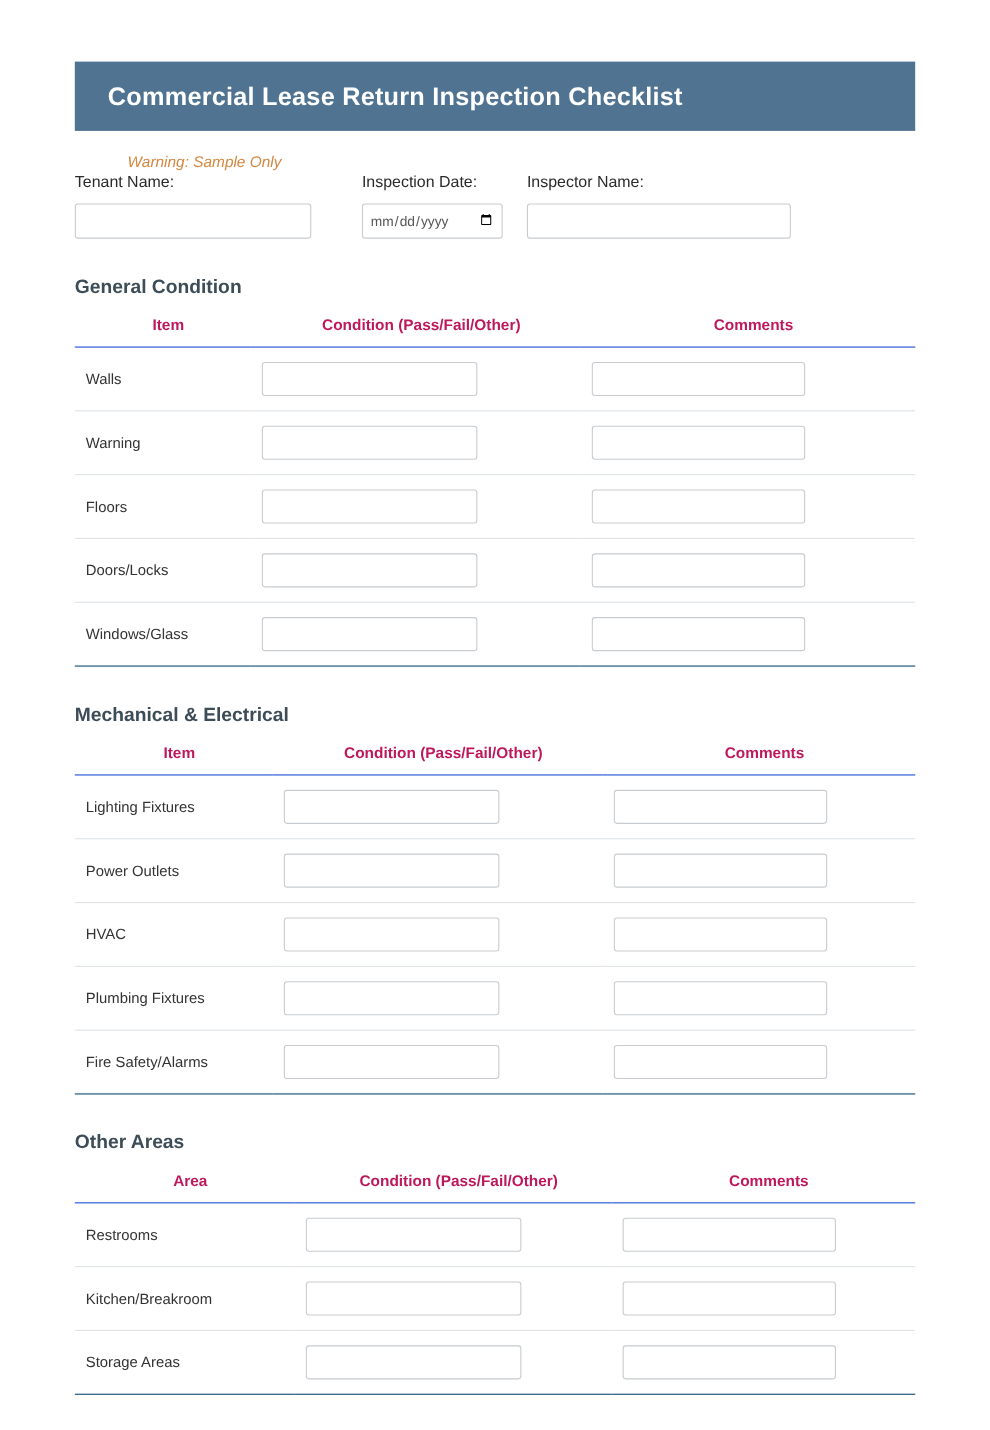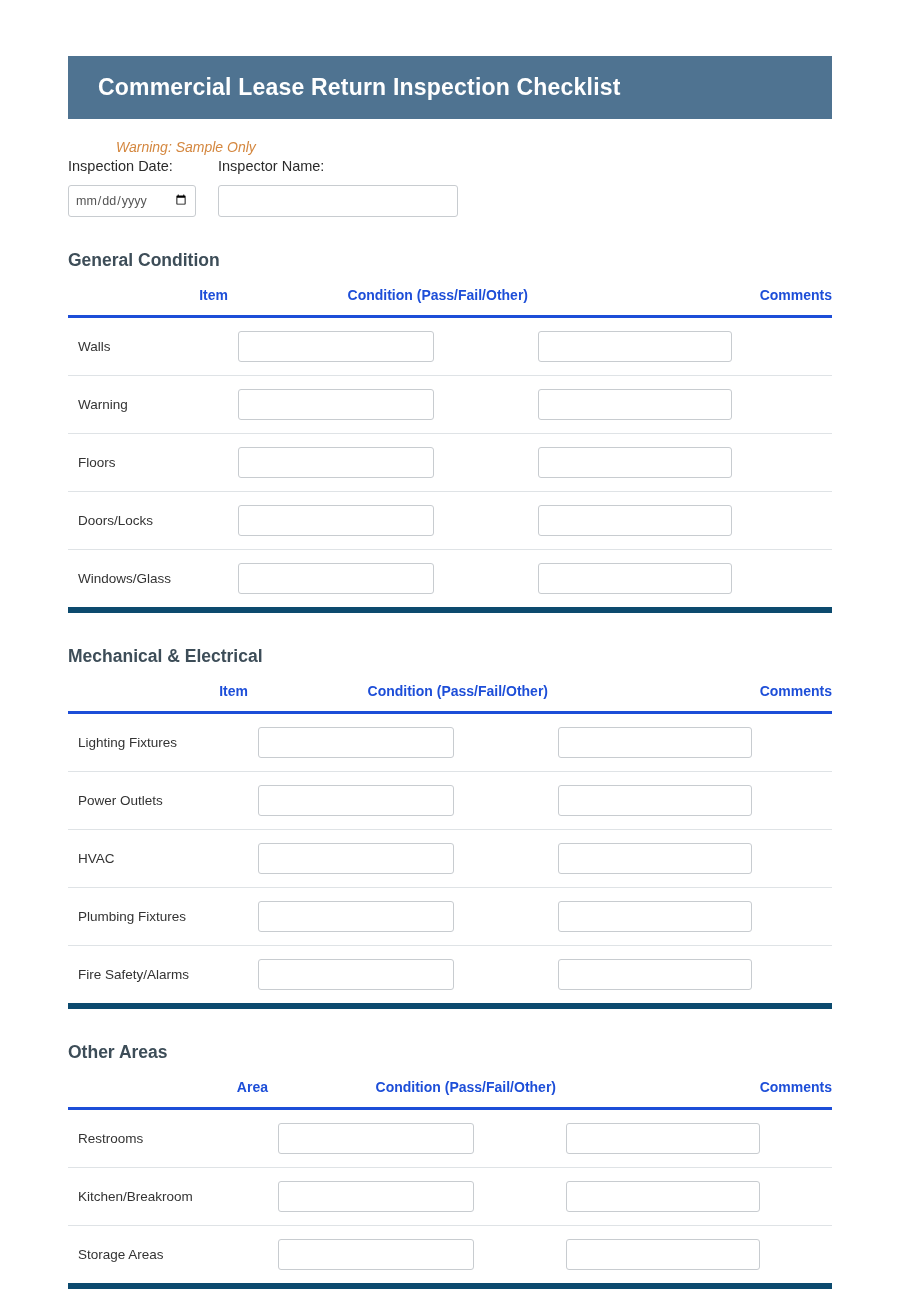--- a/index.html
+++ b/index.html
@@ -80,35 +80,35 @@
     margin: 33px 0 10px 0;
     font-weight: bold;
   }
 
   table.chk {
     border-collapse: collapse;
     width: 764px;
     table-layout: fixed;
   }
   table.chk th {
-    text-align: right;
+    text-align: center;
     font-size: 14px;
-    color: #1d4ed8;
+    color: #be185d;
     font-weight: bold;
     padding: 6px 0 12px 10px;
-    border-bottom: 3px solid #1d4ed8;
+    border-bottom: 1px solid #1d4ed8;
   }
   table.chk td {
     font-size: 13.5px;
     color: #333;
     padding: 13px 0 13px 10px;
     border-bottom: 1px solid #dfe3e6;
     vertical-align: middle;
   }
-  table.chk tr:last-child td { border-bottom: 6px solid #0c4a6e; }
+  table.chk tr:last-child td { border-bottom: 1px solid #0c4a6e; }
   table.chk td input {
     box-sizing: border-box;
     height: 31px;
     border: 1px solid #c8ccd0;
     border-radius: 3px;
     background: #fff;
     font-family: "Liberation Sans", sans-serif;
     font-size: 13px;
     padding: 2px 6px;
     color: #222;
@@ -135,20 +135,24 @@
 </head>
 <body>
 
 <div class="page">
 
   <div class="title-bar">Commercial Lease Return Inspection Checklist</div>
 
   <div class="warning">Warning: Sample Only</div>
 
   <div class="ident-row">
+    <div class="ident-field f-tenant">
+      <span class="lbl">Tenant Name:</span>
+      <input type="text" placeholder="" style="">
+    </div>
     <div class="ident-field f-date">
       <span class="lbl">Inspection Date:</span>
       <input type="date" style="">
     </div>
     <div class="ident-field f-inspector">
       <span class="lbl">Inspector Name:</span>
       <input type="text" placeholder="" style="">
     </div>
   </div>
 

